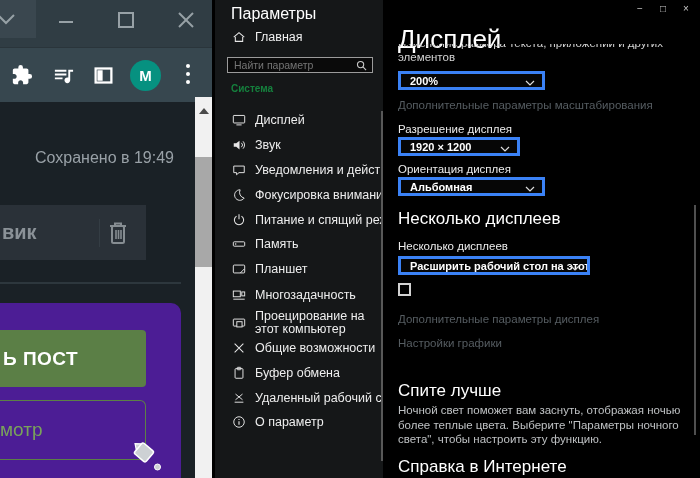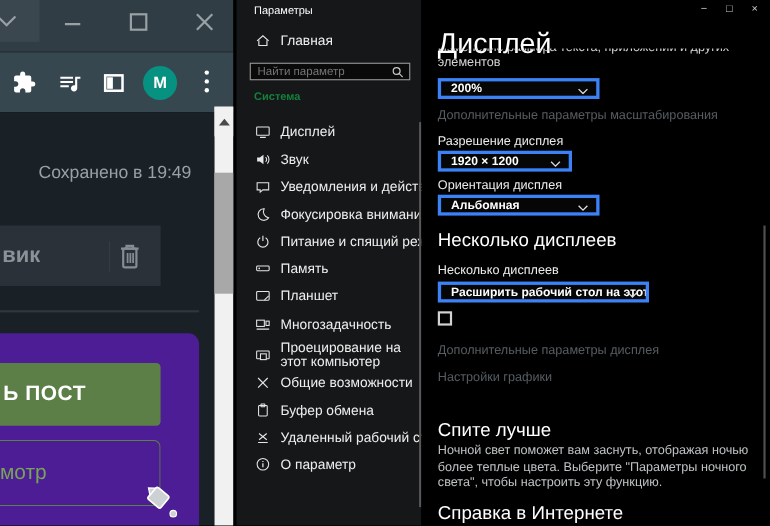--- a/index.html
+++ b/index.html
@@ -29,21 +29,21 @@
                color:#79a25b;font-size:19px;display:flex;align-items:center;padding-left:2px;box-sizing:border-box;}
   .bucket-cursor{position:absolute;left:131px;top:336px;}
   
   .br-scrollbar{position:absolute;left:195px;top:97px;width:17px;height:381px;background:#f1f1f1;}
   .br-sb-arrow{position:absolute;left:0;top:0;width:17px;height:27px;background:#f1f1f1;display:flex;align-items:center;justify-content:center;}
   .br-sb-arrow i{width:0;height:0;border-left:5px solid transparent;border-right:5px solid transparent;border-bottom:6px solid #4a4a4a;}
   .br-sb-thumb{position:absolute;left:0;top:60px;width:17px;height:110px;background:#a8a8a8;}
   
   .settings{position:absolute;left:215px;top:0;width:485px;height:478px;background:#000;box-shadow:inset -1px 0 0 #2b2b2b;}
   .sb{position:absolute;left:0;top:0;width:168px;height:478px;background:#151718;}
-  .sb-title{position:absolute;left:16px;top:5px;font-size:10px;color:#fff;}
+  .sb-title{position:absolute;left:16px;top:5px;font-size:16px;color:#fff;}
   .home-row{position:absolute;left:0;top:28px;width:168px;height:17px;display:flex;align-items:center;}
   .home-row .nicon{margin-left:17px;}
   .home-row .nlabel{margin-left:9px;font-size:12.5px;color:#f0f0f0;}
   .search-box{position:absolute;left:12px;top:57px;width:146px;height:16px;background:#0a0a0a;border:1px solid #9b9b9b;box-sizing:border-box;}
   .search-box input{position:absolute;left:0;top:0;width:124px;height:14px;background:transparent;border:none;outline:none;
                     color:#cfcfcf;font-size:10.5px;padding:0 0 0 6px;font-family:"Liberation Sans",sans-serif;}
   .search-ic{position:absolute;right:5px;top:2px;}
   .sb-section{position:absolute;left:16px;top:83px;font-size:10px;font-weight:bold;color:#15803d;}
   .nav-item{position:absolute;left:0;width:168px;height:16px;display:flex;align-items:center;cursor:default;}
   .nav-item .nicon{margin-left:17px;flex:0 0 14px;display:flex;}

